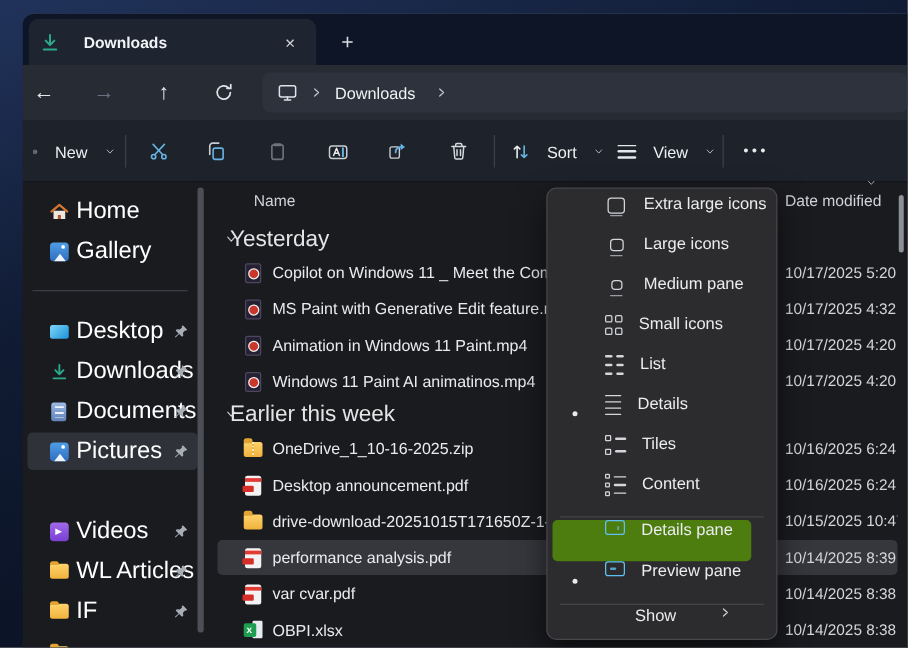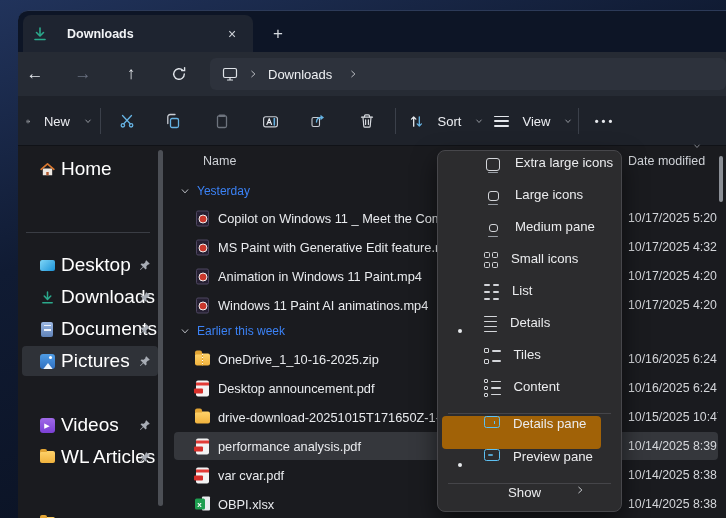--- a/index.html
+++ b/index.html
@@ -58,39 +58,39 @@
   .side-pin { position:absolute; right:7px; width:13px; height:13px; }
   .side-sep { position:absolute; left:8px; width:124px; height:1px; background:#3a3d44; }
   .side-scroll { position:absolute; left:140px; top:4px; bottom:12px; width:5px;
     background:#4c4f55; border-radius:3px; }
 
   .filearea { flex:1; position:relative; background:#1a1b1f; }
   .col-hdr { position:absolute; font-size:12.5px; color:#cfd2d7; }
   .sort-caret { position:absolute; width:10px; height:8px; color:#a7acb4; }
   .fgroup { position:absolute; left:6px; right:8px; height:26px; display:flex; align-items:center; }
   .fgroup .gchev { position:absolute; left:6px; width:10px; height:10px; color:#c9ccd1; }
-  .fgroup .glabel { position:absolute; left:23px; font-size:12px; color:#3b82f6; }
+  .fgroup .glabel { position:absolute; left:10px; font-size:18px; color:#e5e5e5; }
   .frow { position:absolute; left:6px; right:8px; height:28px; border-radius:4px; overflow:hidden; }
   .frow.selected { background:#35373c; }
   .ficon { position:absolute; left:20px; top:50%; transform:translateY(-50%);
     width:17px; height:17px; display:flex; align-items:center; justify-content:center; }
   .fname { position:absolute; left:44px; top:50%; transform:translateY(-50%);
     font-size:12.8px; color:#e9ebee; white-space:nowrap; }
   .fdate { position:absolute; left:454px; top:50%; transform:translateY(-50%);
     font-size:12.3px; color:#d4d6da; white-space:nowrap; }
   .list-scroll { position:absolute; right:3px; top:10px; width:4px; height:46px;
     background:#8b8f96; border-radius:2px; }
 
   
   .vmenu { position:absolute; left:437px; top:150px; width:185px; height:362px;
     background:#2c2c2e; border:1px solid #47474b; border-radius:8px; z-index:50;
     box-shadow:0 10px 24px rgba(0,0,0,.55); }
   .vm-item { position:absolute; left:4px; right:20px; height:32px; border-radius:4px;
     display:flex; align-items:flex-start; padding-left:42px; gap:13px; }
-  .vm-item.hovered { background:#a16207; }
+  .vm-item.hovered { background:#4d7c0f; }
   .vm-label { font-size:13.2px; color:#ebecee; white-space:nowrap; }
   .vm-bullet { position:absolute; left:16px; top:50%; transform:translateY(-50%);
     width:4px; height:4px; border-radius:50%; background:#e8eaec; }
   .vm-sep { position:absolute; left:10px; right:10px; height:1px; background:#454549; }
   .vm-show { padding-left:66px; }
   .vm-subchev { position:absolute; right:16px; width:10px; height:10px; color:#cfd2d6; }
 
   
   .mi { position:relative; width:18px; height:18px; flex:none; display:flex;
     align-items:center; justify-content:center; }
@@ -361,20 +361,26 @@
 
     <div class="sidebar">
       <div class="side-row" style="top:8px">
         <span class="side-icon">
             <svg width="15" height="15">
               <use href="#s-home"></use>
             </svg>
           </span>
         <span class="side-label">Home</span>
       </div>
+      <div class="side-row" style="top:40px">
+        <span class="side-icon">
+            <span class="icon-picture"></span>
+          </span>
+        <span class="side-label">Gallery</span>
+      </div>
       <div class="side-sep" style="top:86px"></div>
       <div class="side-row" style="top:104px">
         <span class="side-icon">
             <span class="icon-desktop"></span>
           </span>
         <span class="side-label">Desktop</span>
         <svg class="side-pin" viewBox="0 0 16 16">
             <use href="#s-pin"></use>
           </svg>
       </div>
@@ -414,20 +420,29 @@
         <span class="side-label">Videos</span>
         <svg class="side-pin" viewBox="0 0 16 16">
             <use href="#s-pin"></use>
           </svg>
       </div>
       <div class="side-row" style="top:296px">
         <span class="side-icon">
             <span class="icon-folder"></span>
           </span>
         <span class="side-label">WL Articles</span>
+        <svg class="side-pin" viewBox="0 0 16 16">
+            <use href="#s-pin"></use>
+          </svg>
+      </div>
+      <div class="side-row" style="top:328px">
+        <span class="side-icon">
+            <span class="icon-folder"></span>
+          </span>
+        <span class="side-label">IF</span>
         <svg class="side-pin" viewBox="0 0 16 16">
             <use href="#s-pin"></use>
           </svg>
       </div>
       <div class="side-row" style="top:362px">
         <span class="side-icon">
             <span class="icon-folder"></span>
           </span>
       </div>
       <div class="side-scroll"></div>

